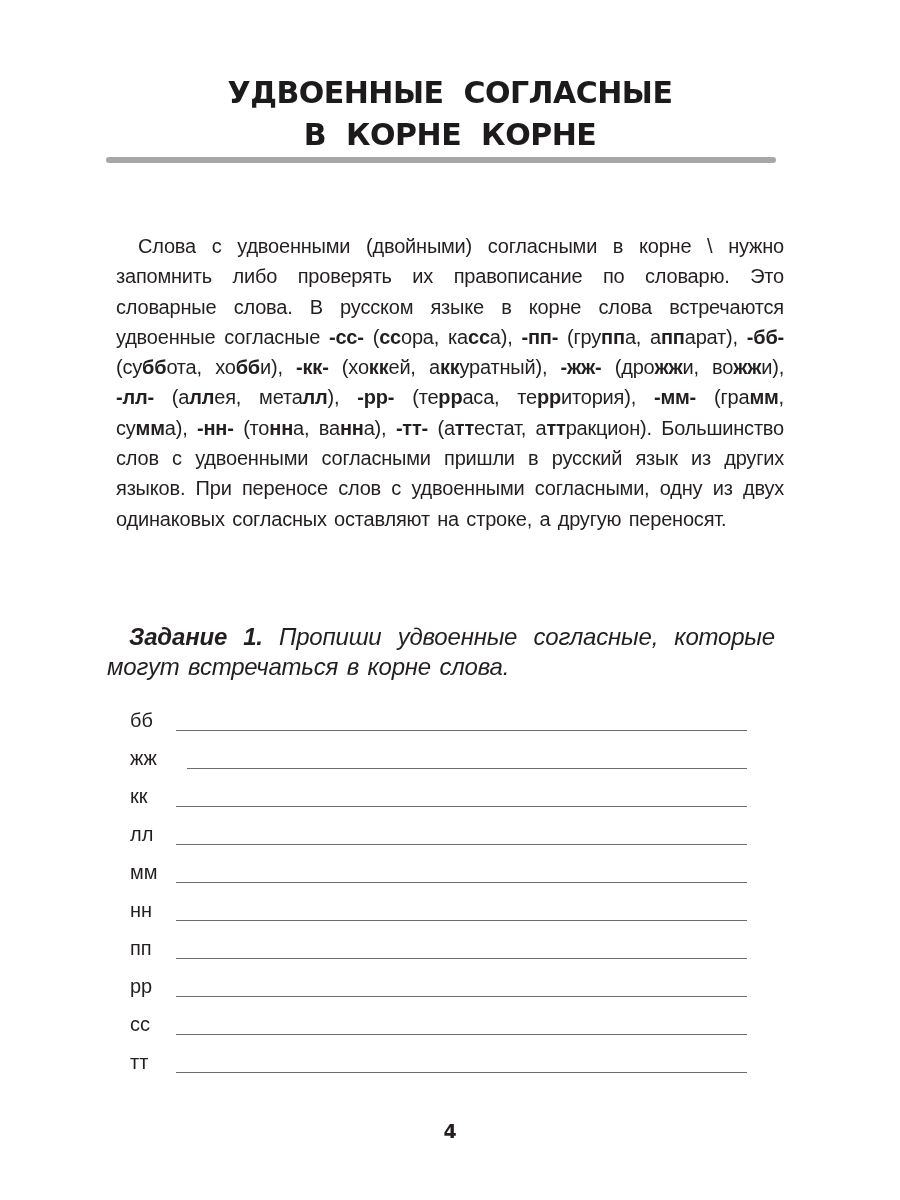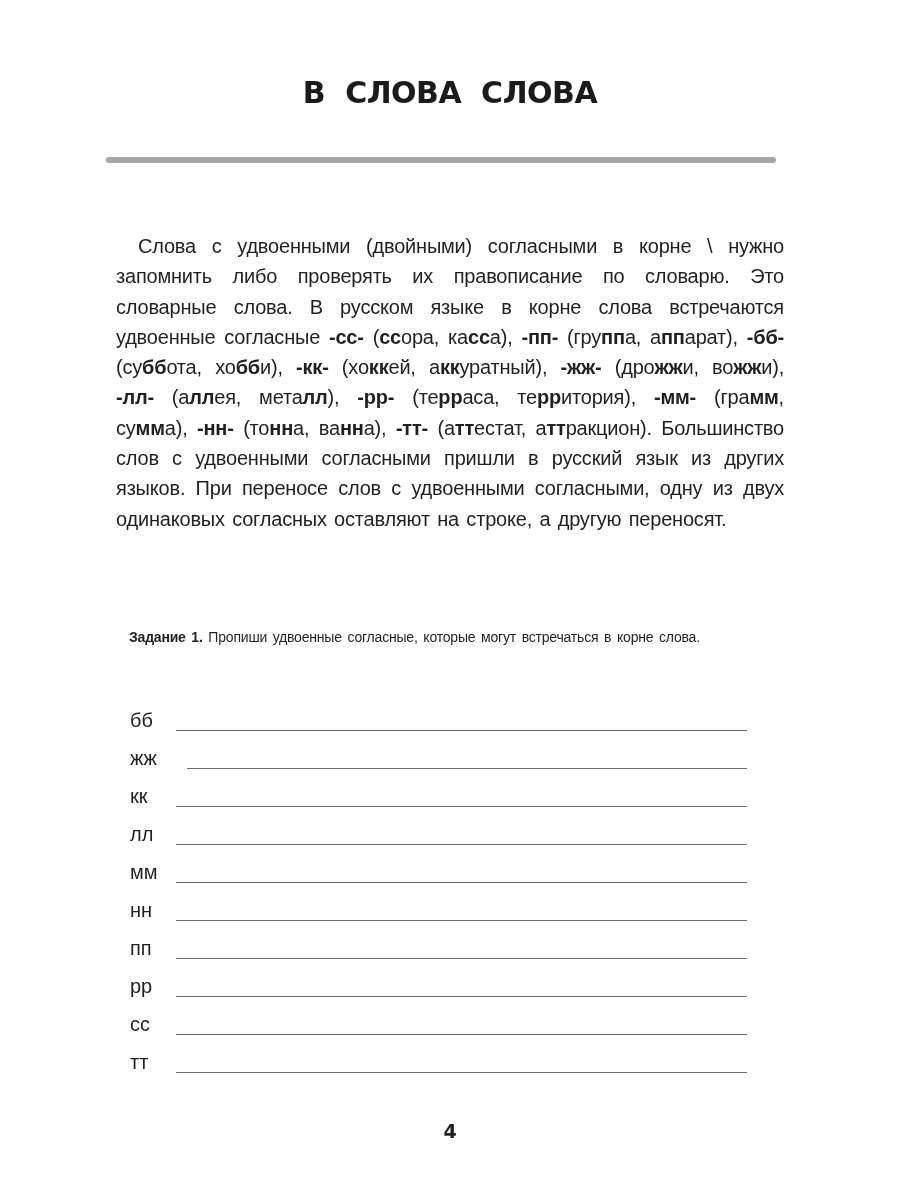--- a/index.html
+++ b/index.html
@@ -20,22 +20,22 @@
   .para {
     position: absolute; left: 116px; width: 668px; top: 231px;
     font-family: "Liberation Sans Narrow", "Liberation Sans", sans-serif;
     font-size: 20px; line-height: 30.3px; text-align: justify;
     text-align-last: left; word-spacing: 2px; letter-spacing: -0.2px;
   }
   .para .indent { display: inline-block; width: 22px; }
   .para b { font-weight: bold; }
   .task {
     position: absolute; left: 107px; width: 668px; top: 622px;
-    font-size: 14px; line-height: 30.3px; text-align: justify; text-align-last: left;
-    word-spacing: 2px; letter-spacing: -0.2px;
+    font-size: 24px; line-height: 30.3px; text-align: justify; text-align-last: left;
+    word-spacing: 2px; letter-spacing: -0.2px; font-style: italic;
   }
   .task .indent { display: inline-block; width: 22px; }
   .rows { position: absolute; left: 130px; top: 705px; width: 620px; }
   .row { position: relative; height: 38px; }
   .row .label {
     position: absolute; left: 0; top: 0; font-size: 20px; line-height: 30px;
   }
   .row .line {
     position: absolute; left: 46px; right: 3px; top: 25px; height: 0;
     border-top: 1.5px solid #6d6d6f;
@@ -43,21 +43,22 @@
   .row.wide-label .line { left: 57px; }
   .pagenum {
     position: absolute; left: 0; width: 900px; top: 1120px; text-align: center;
     font-family: "DejaVu Sans", sans-serif; font-weight: bold; font-size: 19px;
   }
 </style>
 </head>
 <body>
 
 <div class="title">
-  <div>В СЛОВА СЛОВА</div>
+  <div>УДВОЕННЫЕ СОГЛАСНЫЕ</div>
+  <div>В КОРНЕ КОРНЕ</div>
 </div>
 
 <div class="rule"></div>
 
 <div class="para"><span class="indent"></span><span id="intro-runs"><span>Слова с удвоенными (двойными) согласными в корне \ нужно запомнить либо проверять их правописание по словарю. Это словарные слова. В русском языке в корне слова встречаются удвоенные согласные </span><b>-сс-</b><span> (</span><b>сс</b><span>ора, ка</span><b>сс</b><span>а), </span><b>-пп-</b><span> (гру</span><b>пп</b><span>а, а</span><b>пп</b><span>арат), </span><b>-бб-</b><span> (су</span><b>бб</b><span>ота, хо</span><b>бб</b><span>и), </span><b>-кк-</b><span> (хо</span><b>кк</b><span>ей, а</span><b>кк</b><span>уратный), </span><b>-жж-</b><span> (дро</span><b>жж</b><span>и, во</span><b>жж</b><span>и), </span><b>-лл-</b><span> (а</span><b>лл</b><span>ея, мета</span><b>лл</b><span>), </span><b>-рр-</b><span> (те</span><b>рр</b><span>аса, те</span><b>рр</b><span>итория), </span><b>-мм-</b><span> (гра</span><b>мм</b><span>, су</span><b>мм</b><span>а), </span><b>-нн-</b><span> (то</span><b>нн</b><span>а, ва</span><b>нн</b><span>а), </span><b>-тт-</b><span> (а</span><b>тт</b><span>естат, а</span><b>тт</b><span>ракцион). Большинство слов с удвоенными согласными пришли в русский язык из других языков. При переносе слов с удвоенными согласными, одну из двух одинаковых согласных оставляют на строке, а другую переносят.</span></span></div>
 
 <div class="task"><span class="indent"></span><b>Задание 1.</b><span> Пропиши удвоенные согласные, которые могут встречаться в корне слова.</span></div>
 
 <div class="rows" id="rows">
     <div class="row">

